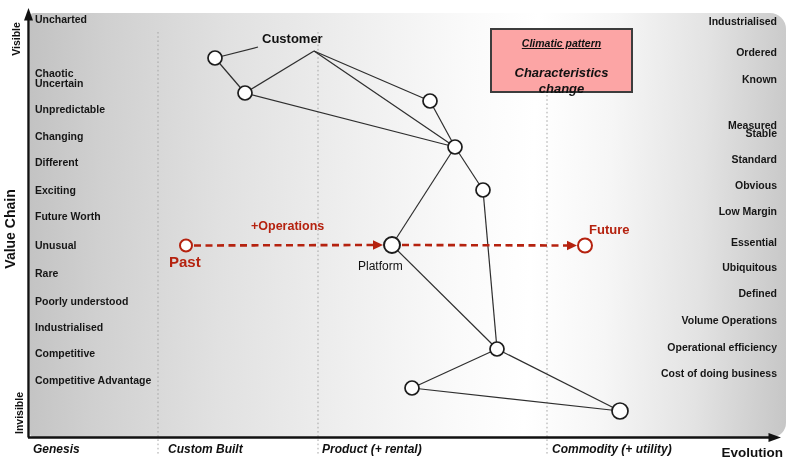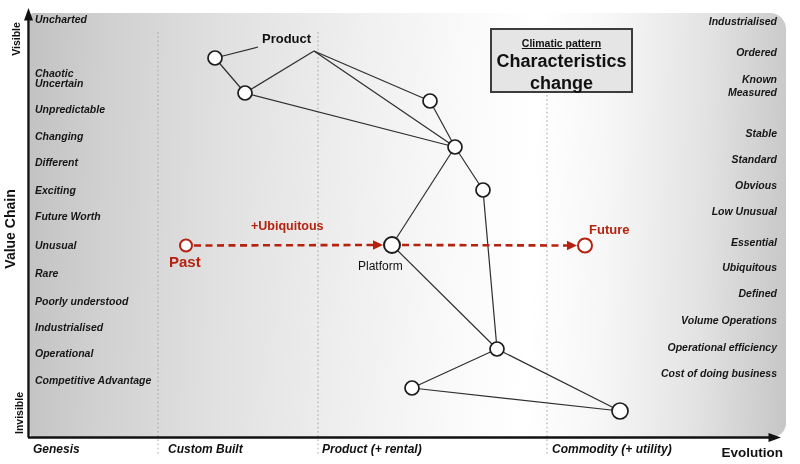--- a/index.html
+++ b/index.html
@@ -8,21 +8,21 @@
     font-family:"Liberation Sans", sans-serif; overflow:hidden;
   }
   .plot-bg {
     position:absolute; left:30px; top:13px; width:756px; height:424px;
     border-radius:4px 16px 14px 4px;
     background:linear-gradient(92deg,
       #c2c2c2 0%, #d0d0d0 10%, #e1e1e1 26%, #f0f0f0 44%,
       #fafafa 57%, #ffffff 66%, #f6f6f6 76%, #e3e3e3 88%, #c6c6c6 100%);
   }
   #map-svg { position:absolute; left:0; top:0; }
-  .axis-label { position:absolute; font-size:10.5px; font-weight:bold; color:#161616; white-space:nowrap; line-height:12px;font-style:italic; }
+  .axis-label { position:absolute; font-size:10.5px; font-weight:bold; color:#161616; white-space:nowrap; line-height:12px; }
   .col-left  { position:absolute; left:35px; top:0; }
   .col-right { position:absolute; right:23px; top:0; }
   .col-left  .axis-label { left:0; }
   .col-right .axis-label { right:0; }
   .rot {
     position:absolute; white-space:nowrap; color:#111;
     transform:translate(-50%,-50%) rotate(-90deg);
   }
   .rot-small { font-size:10.5px; font-weight:600; }
   .rot-big   { font-size:14px;  font-weight:bold; }
@@ -38,21 +38,21 @@
   .platform-label { left:358px; top:259px; font-size:12px; font-weight:500; }
   .red-label { position:absolute; font-weight:bold; white-space:nowrap; }
   .competition-label { left:251px; top:219px; font-size:12.5px; }
   .past-label   { left:169px; top:253px; font-size:15px; }
   .future-label { left:589px; top:222px; font-size:13px; }
   .climatic-box {
     position:absolute; left:490px; top:28px; width:139px; height:61px;
     text-align:center; color:#111;
   }
   .climatic-title { font-size:10.5px; font-weight:bold; text-decoration:underline; margin-top:7px; }
-  .climatic-body  { font-size:18px; font-weight:bold; line-height:1.2; margin-top:2px; }
+  .climatic-body  { font-size:13px; font-weight:bold; line-height:1.2; margin-top:16px; }
 </style>
 </head>
 <body>
 
 <div class="stage">
 
   <div class="plot-bg"></div>
 
   <svg id="map-svg" width="800" height="464">
     <g id="boundaries">
@@ -115,53 +115,53 @@
       <div class="axis-label" style="top: 77px;">Uncertain</div>
       <div class="axis-label" style="top: 103px;">Unpredictable</div>
       <div class="axis-label" style="top: 130px;">Changing</div>
       <div class="axis-label" style="top: 156px;">Different</div>
       <div class="axis-label" style="top: 184px;">Exciting</div>
       <div class="axis-label" style="top: 210px;">Future Worth</div>
       <div class="axis-label" style="top: 239px;">Unusual</div>
       <div class="axis-label" style="top: 267px;">Rare</div>
       <div class="axis-label" style="top: 295px;">Poorly understood</div>
       <div class="axis-label" style="top: 321px;">Industrialised</div>
-      <div class="axis-label" style="top: 347px;">Operational</div>
+      <div class="axis-label" style="top: 347px;">Competitive</div>
       <div class="axis-label" style="top: 374px;">Competitive Advantage</div>
     </div>
   <div class="col-right" id="right-col">
       <div class="axis-label" style="top: 15px;">Industrialised</div>
       <div class="axis-label" style="top: 46px;">Ordered</div>
       <div class="axis-label" style="top: 73px;">Known</div>
-      <div class="axis-label" style="top: 86px;">Measured</div>
+      <div class="axis-label" style="top: 119px;">Measured</div>
       <div class="axis-label" style="top: 127px; padding-left: 32px;">Stable</div>
       <div class="axis-label" style="top: 153px;">Standard</div>
       <div class="axis-label" style="top: 179px;">Obvious</div>
-      <div class="axis-label" style="top: 205px;">Low Unusual</div>
+      <div class="axis-label" style="top: 205px;">Low Margin</div>
       <div class="axis-label" style="top: 236px;">Essential</div>
       <div class="axis-label" style="top: 261px;">Ubiquitous</div>
       <div class="axis-label" style="top: 287px;">Defined</div>
       <div class="axis-label" style="top: 314px;">Volume Operations</div>
       <div class="axis-label" style="top: 341px;">Operational efficiency</div>
       <div class="axis-label" style="top: 367px;">Cost of doing business</div>
     </div>
 
   <div id="stage-labels">
       <div class="stage-label" style="left: 33px;">Genesis</div>
       <div class="stage-label" style="left: 168px;">Custom Built</div>
       <div class="stage-label" style="left: 322px;">Product (+ rental)</div>
       <div class="stage-label" style="left: 552px;">Commodity (+ utility)</div>
     </div>
   <div class="evolution-label">Evolution</div>
 
-  <div class="node-label customer-label">Product</div>
+  <div class="node-label customer-label">Customer</div>
   <div class="node-label platform-label">Platform</div>
 
   <div class="red-label past-label" style="color: rgb(181, 34, 15);">Past</div>
-  <div class="red-label competition-label" style="color: rgb(181, 34, 15);">+Ubiquitous</div>
+  <div class="red-label competition-label" style="color: rgb(181, 34, 15);">+Operations</div>
   <div class="red-label future-label" style="color: rgb(181, 34, 15);">Future</div>
 
-  <div class="climatic-box" id="climatic-box" style="background: #e5e5e5; border: 2px solid rgb(61, 61, 61);">
+  <div class="climatic-box" id="climatic-box" style="background: #fca5a5; border: 2px solid rgb(61, 61, 61); font-style: italic;">
     <div class="climatic-title">Climatic pattern</div>
     <div class="climatic-body">Characteristics change</div>
   </div>
 
 </div>
 
 </body></html>

